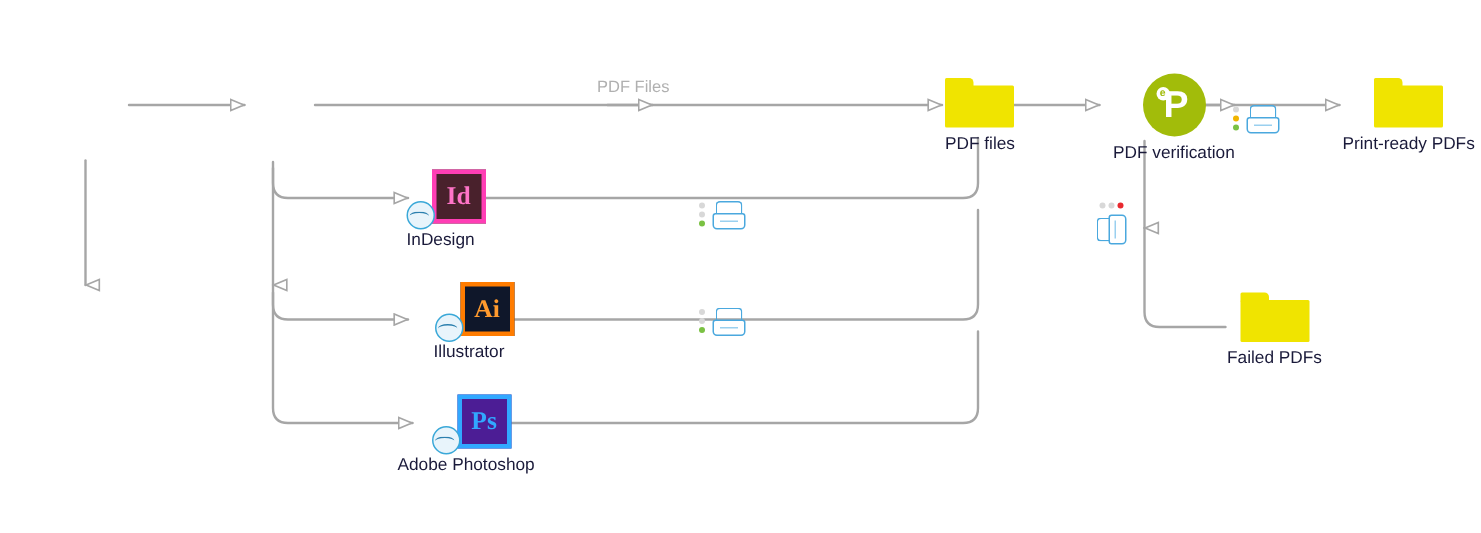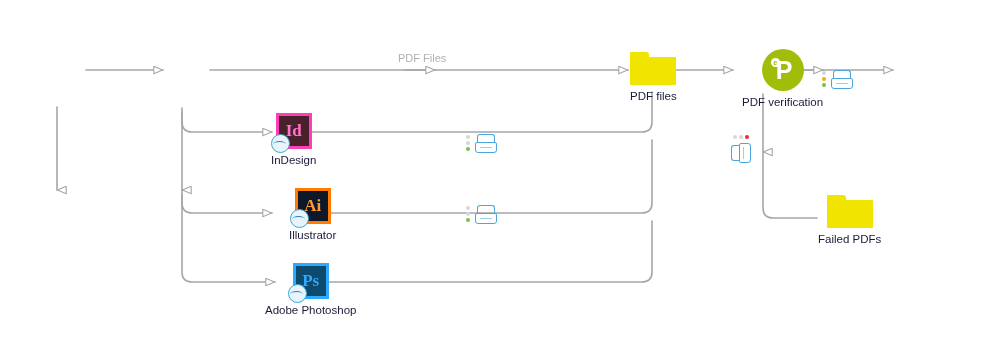--- a/index.html
+++ b/index.html
@@ -57,21 +57,21 @@
     border-radius: 1px;
   }
   
   .app-icon {
     position: relative;
     width: 36px;
     height: 36px;
   }
   .app-icon .square {
     position: absolute;
-    left: 0; top: 0;
+    left: 12px; top: 0;
     width: 36px;
     height: 36px;
     box-sizing: border-box;
     border-width: 3px;
     border-style: solid;
     display: flex;
     align-items: center;
     justify-content: center;
     font-weight: bold;
     font-size: 17px;
@@ -292,21 +292,21 @@
   <div class="node" style="left:289px; top:188px;">
     <div class="app-icon">
       <div class="square" style="background:#0f172a; border-color:#ff7c00; color:#ff9a2e;">Ai</div>
       <div class="badge"></div>
     </div>
     <div class="node-label">Illustrator</div>
   </div>
 
   <div class="node" style="left:265px; top:263px;">
     <div class="app-icon">
-      <div class="square" style="background:#0c4a6e; border-color:#31a8ff; color:#31a8ff;">Ps</div>
+      <div class="square" style="background:#4c1d95; border-color:#31a8ff; color:#31a8ff;">Ps</div>
       <div class="badge"></div>
     </div>
     <div class="node-label">Adobe Photoshop</div>
   </div>
 
   <div class="node" style="left:630px; top:52px;">
     <div class="folder">
       <div class="tab"></div>
         <div class="body"></div>
     </div>
@@ -314,20 +314,27 @@
   </div>
 
   <div class="node" style="left:742px; top:49px;">
     <div class="pdfv-circle">
       <span class="pglyph">P</span>
       <span class="dot-e">e</span>
     </div>
     <div class="node-label">PDF verification</div>
   </div>
 
+  <div class="node" style="left:895px; top:52px;">
+    <div class="folder">
+      <div class="tab"></div>
+        <div class="body"></div>
+    </div>
+    <div class="node-label">Print-ready PDFs</div>
+  </div>
 
   <div class="node" style="left:818px; top:195px;">
     <div class="folder">
       <div class="tab"></div>
         <div class="body"></div>
     </div>
     <div class="node-label">Failed PDFs</div>
   </div>
 
   <div class="device" style="left:466px; top:134px;">

